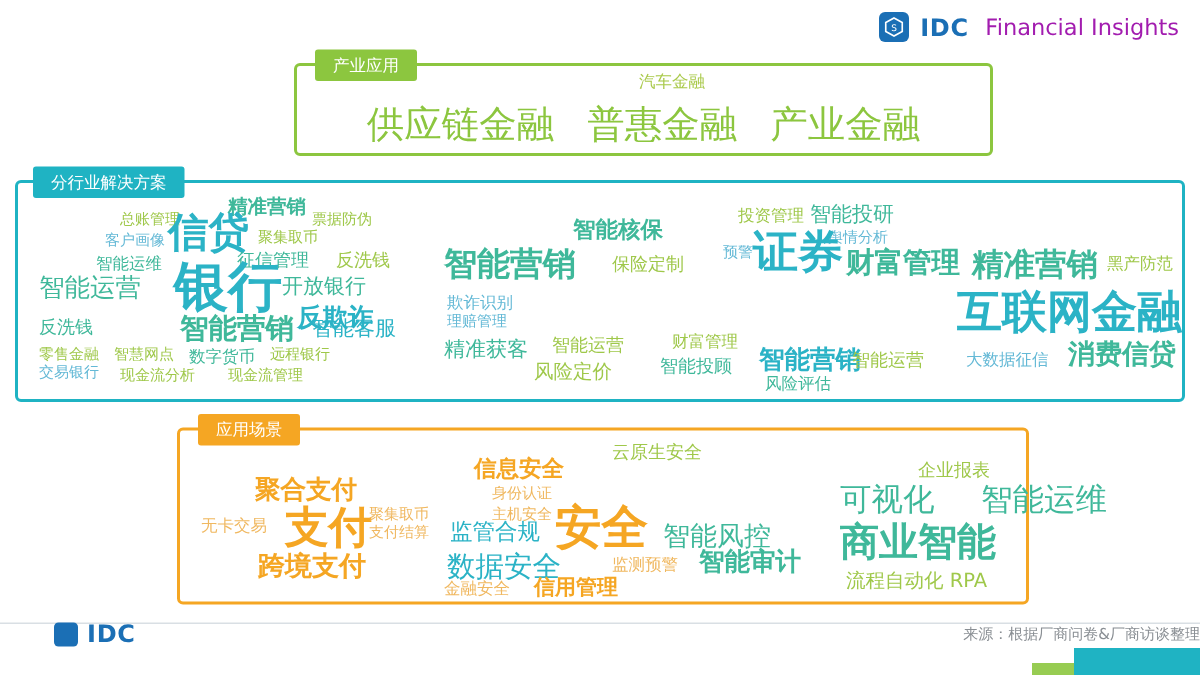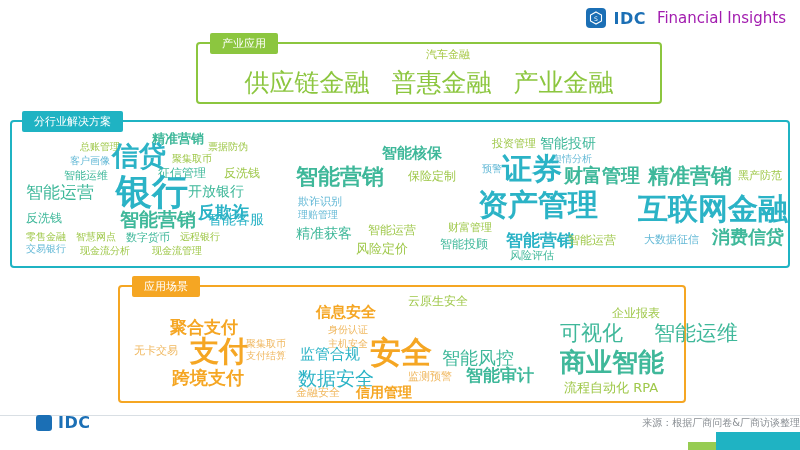--- a/index.html
+++ b/index.html
@@ -149,21 +149,20 @@
       <span class="w" style="left: 286px; top: 88px; font-size: 10px; color: rgb(100, 185, 214);">理赔管理</span>
       <span class="w" style="left: 284px; top: 104px; font-size: 14px; color: rgb(63, 184, 154);">精准获客</span>
       <span class="w" style="left: 356px; top: 102px; font-size: 12px; color: rgb(159, 200, 74);">智能运营</span>
       <span class="w" style="left: 344px; top: 120px; font-size: 13px; color: rgb(159, 200, 74);">风险定价</span>
       <span class="w" style="left: 480px; top: 16px; font-size: 11px; color: rgb(159, 200, 74);">投资管理</span>
       <span class="w" style="left: 528px; top: 14px; font-size: 14px; color: rgb(63, 184, 154);">智能投研</span>
       <span class="w" style="left: 540px; top: 32px; font-size: 10px; color: rgb(100, 185, 214);">舆情分析</span>
       <span class="w" style="left: 470px; top: 42px; font-size: 10px; color: rgb(100, 185, 214);">预警</span>
       <span class="w" style="left: 490px; top: 32px; font-size: 30px; color: rgb(43, 179, 198); font-weight: bold;">证券</span>
       <span class="w" style="left: 552px; top: 44px; font-size: 19px; color: rgb(63, 184, 154); font-weight: bold;">财富管理</span>
-      <span class="w" style="left: 466px; top: 68px; font-size: 30px; color: rgb(43, 179, 198); font-weight: bold;">资产管理</span>
       <span class="w" style="left: 436px; top: 100px; font-size: 11px; color: rgb(159, 200, 74);">财富管理</span>
       <span class="w" style="left: 428px; top: 116px; font-size: 12px; color: rgb(63, 184, 154);">智能投顾</span>
       <span class="w" style="left: 494px; top: 110px; font-size: 17px; color: rgb(43, 179, 198); font-weight: bold;">智能营销</span>
       <span class="w" style="left: 556px; top: 112px; font-size: 12px; color: rgb(159, 200, 74);">智能运营</span>
       <span class="w" style="left: 498px; top: 128px; font-size: 11px; color: rgb(63, 184, 154);">风险评估</span>
       <span class="w" style="left: 636px; top: 44px; font-size: 21px; color: rgb(63, 184, 154); font-weight: bold;">精准营销</span>
       <span class="w" style="left: 726px; top: 48px; font-size: 11px; color: rgb(159, 200, 74);">黑产防范</span>
       <span class="w" style="left: 626px; top: 72px; font-size: 30px; color: rgb(43, 179, 198); font-weight: bold;">互联网金融</span>
       <span class="w" style="left: 632px; top: 112px; font-size: 11px; color: rgb(100, 185, 214);">大数据征信</span>
       <span class="w" style="left: 700px; top: 106px; font-size: 18px; color: rgb(63, 184, 154); font-weight: bold;">消费信贷</span>

